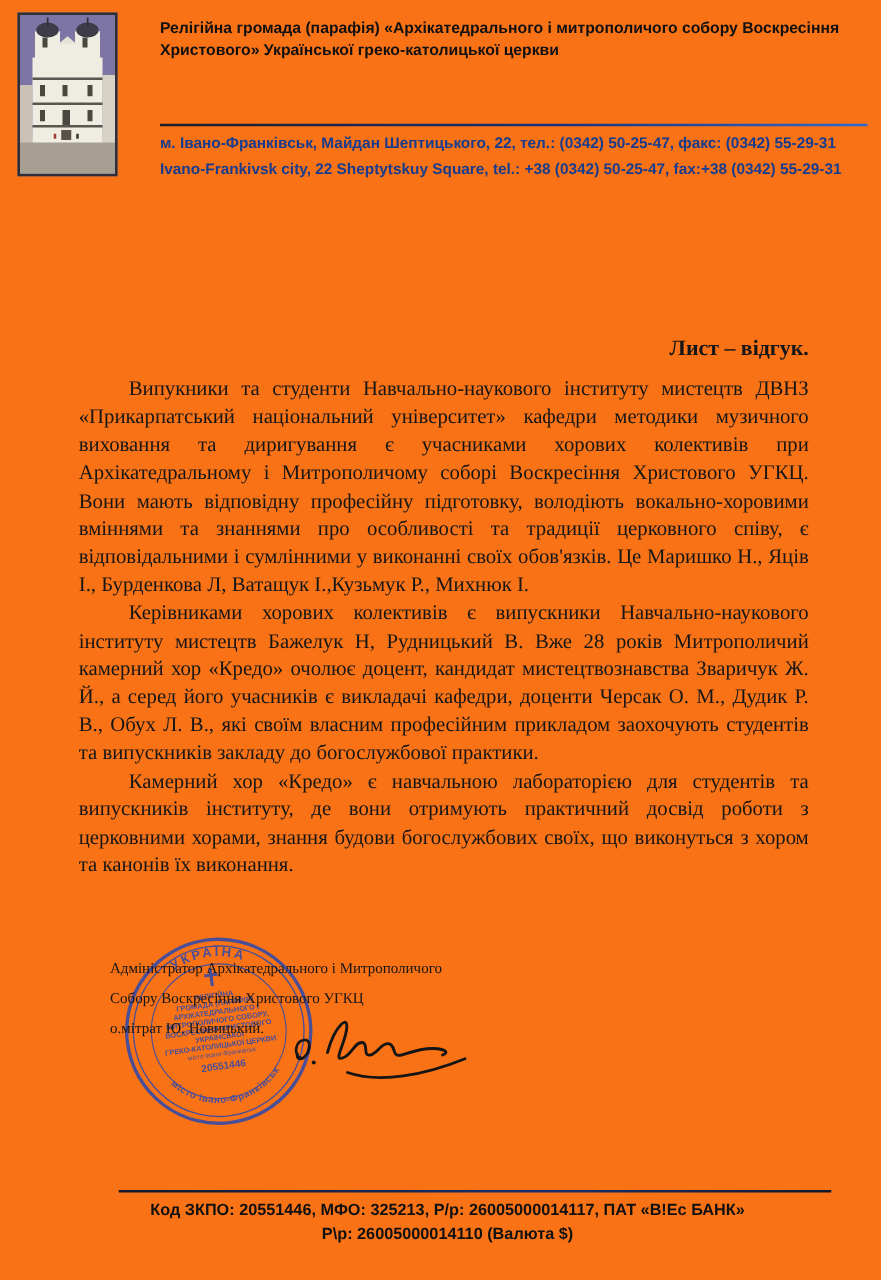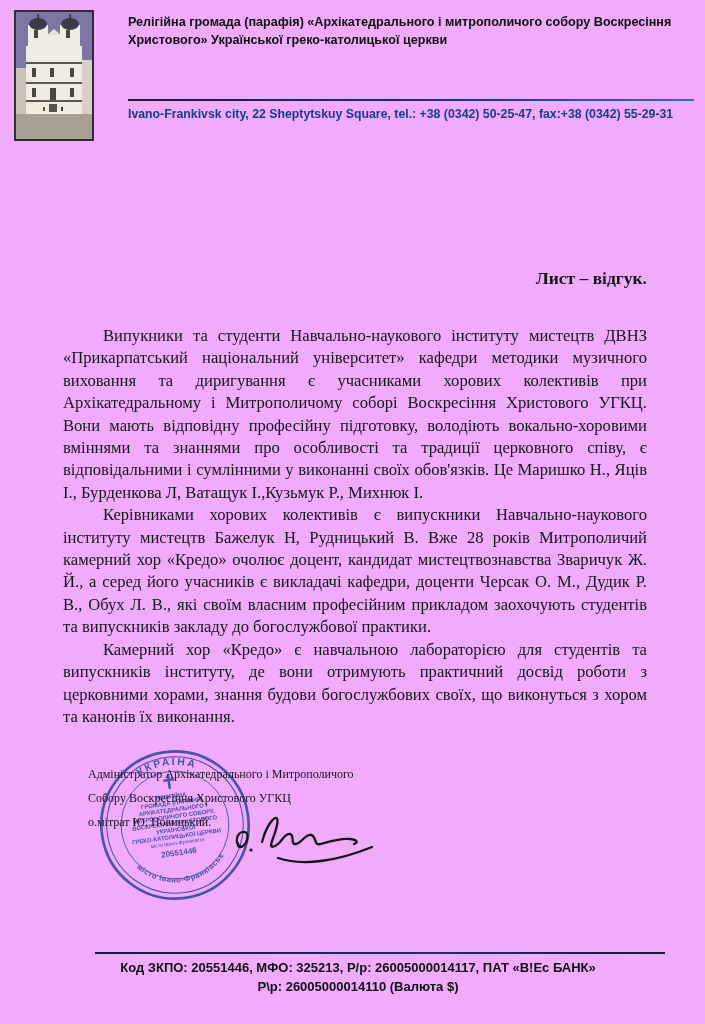--- a/index.html
+++ b/index.html
@@ -1,37 +1,37 @@
 <!DOCTYPE html>
 <html><head>
 <meta charset="utf-8">
 <style>
   html,body{margin:0;padding:0;background:#ffffff;}
-  .page{position:relative;width:705px;height:1024px;background:#f0abfc;overflow:hidden;
+  .page{position:relative;width:705px;height:1024px;background:#f97316;overflow:hidden;
         font-family:"Liberation Serif",serif;color:#161616;}
 
   
   .photo{position:absolute;left:14px;top:10px;width:80px;height:131px;
          border:2px solid #2e2e34;box-sizing:border-box;background:#7d76a4;}
   .photo svg{display:block;width:100%;height:100%;}
   .headtext{position:absolute;left:128px;top:14px;width:570px;
             font-family:"Liberation Sans",sans-serif;font-weight:bold;
             font-size:12.6px;line-height:1.42;color:#101010;}
   .org-en{margin-top:11px;}
   .rule{position:absolute;left:128px;top:99px;width:566px;height:2px;
         background:linear-gradient(90deg,#1c1c28 0%,#15317c 55%,#2e68cf 100%);}
   .addr{position:absolute;left:128px;top:104px;width:575px;
         font-family:"Liberation Sans",sans-serif;font-weight:bold;
         font-size:12.3px;line-height:21px;color:#173c8f;white-space:nowrap;}
 
   
   .title{position:absolute;left:63px;top:268px;width:584px;margin:0;text-align:right;
          font-size:17.5px;font-weight:bold;}
   .bodytext{position:absolute;left:63px;top:300px;width:584px;
-            font-size:16.6px;line-height:22.4px;text-align:justify;margin-top:25px;}
+            font-size:16.6px;line-height:22.4px;text-align:justify;}
   .bodytext p{margin:0;text-indent:40px;}
 
   
   .sig{position:absolute;left:88px;top:762px;font-size:12px;line-height:24px;z-index:3;}
   .stamp{position:absolute;left:96px;top:746px;width:158px;height:158px;z-index:2;
          opacity:.92;transform:rotate(-8deg);}
   .handsig{position:absolute;left:228px;top:804px;z-index:3;}
 
   
   .footrule{position:absolute;left:95px;top:952px;width:570px;height:2px;
@@ -77,20 +77,21 @@
     </svg>
   </div>
 
   <div class="headtext">
     <div class="org-uk">Релігійна громада (парафія) «Архікатедрального і митрополичого собору Воскресіння Христового» Української греко-католицької церкви</div>
   </div>
 
   <div class="rule"></div>
 
   <div class="addr">
+    <div>м. Івано-Франківськ, Майдан Шептицького, 22, тел.: (0342) 50-25-47, факс: (0342) 55-29-31</div>
     <div>Ivano-Frankivsk city, 22 Sheptytskuy Square, tel.: +38 (0342) 50-25-47, fax:+38 (0342) 55-29-31</div>
   </div>
 
   <h1 class="title">Лист – відгук.</h1>
 
   <div class="bodytext">
     <p>Випукники та студенти Навчально-наукового інституту мистецтв ДВНЗ «Прикарпатський національний університет» кафедри методики музичного виховання та диригування є учасниками хорових колективів при Архікатедральному і Митрополичому соборі Воскресіння Христового УГКЦ. Вони мають відповідну професійну підготовку, володіють вокально-хоровими вміннями та знаннями про особливості та традиції церковного співу, є відповідальними і сумлінними у виконанні своїх обов'язків. Це Маришко Н., Яців І., Бурденкова Л, Ватащук І.,Кузьмук Р., Михнюк І.</p>
     <p>Керівниками хорових колективів є випускники Навчально-наукового інституту мистецтв Бажелук Н, Рудницький В. Вже 28 років Митрополичий камерний хор «Кредо» очолює доцент, кандидат мистецтвознавства Зваричук Ж. Й., а серед його учасників є викладачі кафедри, доценти Черсак О. М., Дудик Р. В., Обух Л. В., які своїм власним професійним прикладом заохочують студентів та випускників закладу до богослужбової практики.</p>
     <p>Камерний хор «Кредо» є навчальною лабораторією для студентів та випускників  інституту, де вони отримують практичний досвід роботи з церковними хорами, знання будови богослужбових своїх, що виконуться з хором та канонів їх виконання.</p>
   </div>

